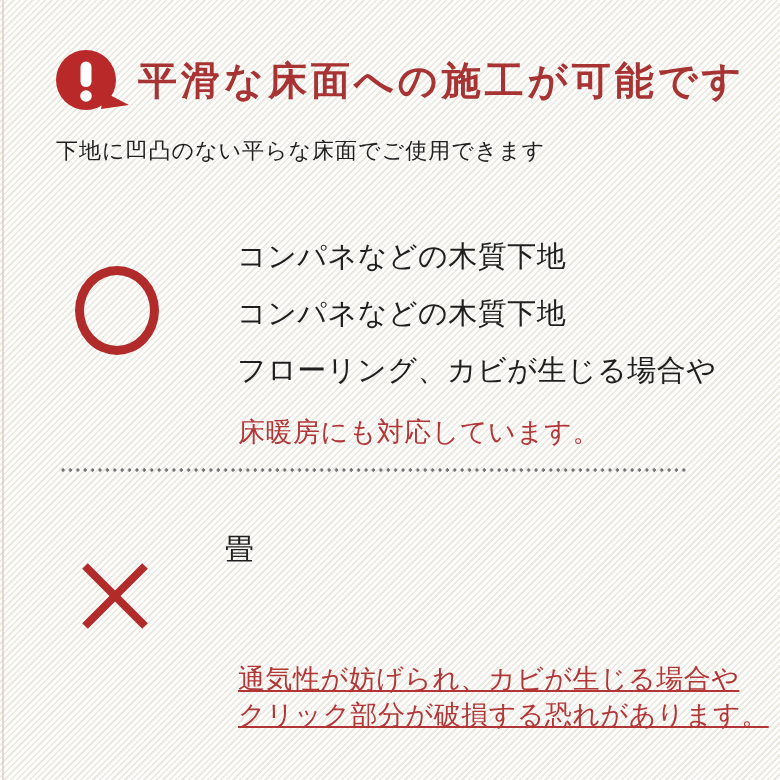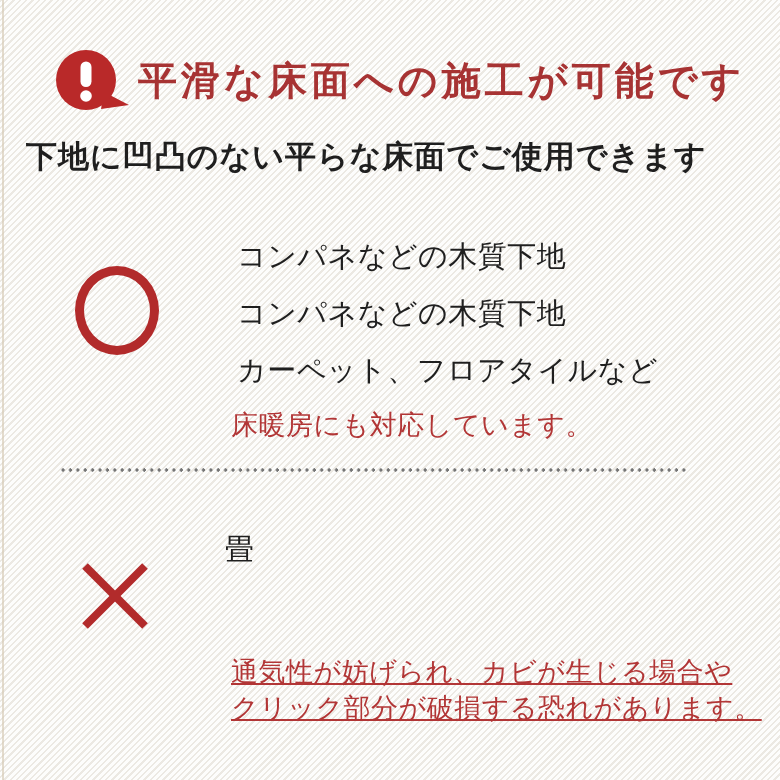--- a/index.html
+++ b/index.html
@@ -29,43 +29,43 @@
   .alert-icon{display:block;width:76px;height:62px;flex:0 0 auto;}
   .title{
     margin:0;
     font-size:39px;font-weight:bold;
     letter-spacing:4px;
     color:var(--title-red,#a73333);
     white-space:nowrap;
     line-height:62px;
   }
   .subtitle{
-    position:absolute;left:26px;top:136px;margin:0;
-    font-size:31px;font-weight:700;
+    position:absolute;left:56px;top:136px;margin:0;
+    font-size:22px;font-weight:400;
     letter-spacing:1px;
     color:var(--text-black,#1f1f1f);
     white-space:nowrap;
   }
   
   .ok-mark{
     position:absolute;left:75px;top:266px;
     width:84px;height:89px;box-sizing:border-box;
     border:9px solid var(--mark-red,#b22b2b);
     border-radius:50%;
   }
   .ok-list{
     position:absolute;left:225px;top:216px;margin:12px;padding:0;list-style:none;
   }
   .ok-list li,.ng-list li{
     height:57px;display:flex;align-items:center;
     font-size:29px;font-weight:500;letter-spacing:.5px;
     color:var(--text-black,#1f1f1f);white-space:nowrap;
   }
   .note{
-    margin:9px;position:absolute;
+    margin:16px;position:absolute;
     color:var(--note-red,#b23636);
     font-size:27px;font-weight:500;letter-spacing:.5px;
     line-height:36px;white-space:nowrap;
   }
   .ok-note{left:222px;top:398px;}
   
   .divider{
     position:absolute;left:60px;top:467px;width:628px;height:6px;
     background-image:radial-gradient(circle at 3px 3px,
       var(--dot-gray,#757575) 1.5px, rgba(0,0,0,0) 1.8px);
@@ -93,21 +93,21 @@
     </svg>
     <h1 class="title">平滑な床面への施工が可能です</h1>
   </div>
 
   <p class="subtitle">下地に凹凸のない平らな床面でご使用できます</p>
 
   <div class="ok-mark"></div>
   <ul class="ok-list">
     <li>コンパネなどの木質下地</li>
     <li>コンパネなどの木質下地</li>
-    <li>カーペット、フロアタイルなど</li>
+    <li>フローリング、カビが生じる場合や</li>
   </ul>
   <p class="note ok-note">床暖房にも対応しています。</p>
 
   <div class="divider"></div>
 
   <svg class="ng-mark" viewBox="0 0 66 66" aria-hidden="true">
     <line x1="3" y1="3" x2="63" y2="63" stroke="#b22b2b" stroke-width="8"></line>
     <line x1="63" y1="3" x2="3" y2="63" stroke="#b22b2b" stroke-width="8"></line>
   </svg>
   <ul class="ng-list">

